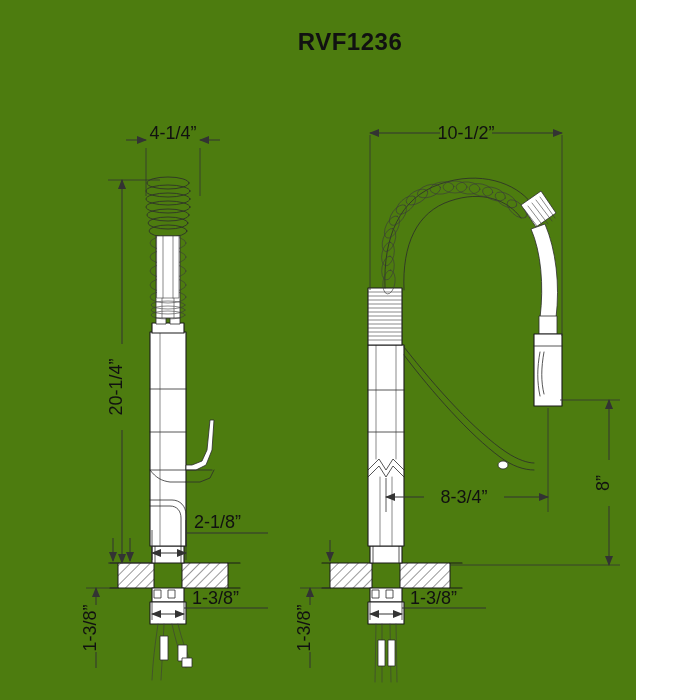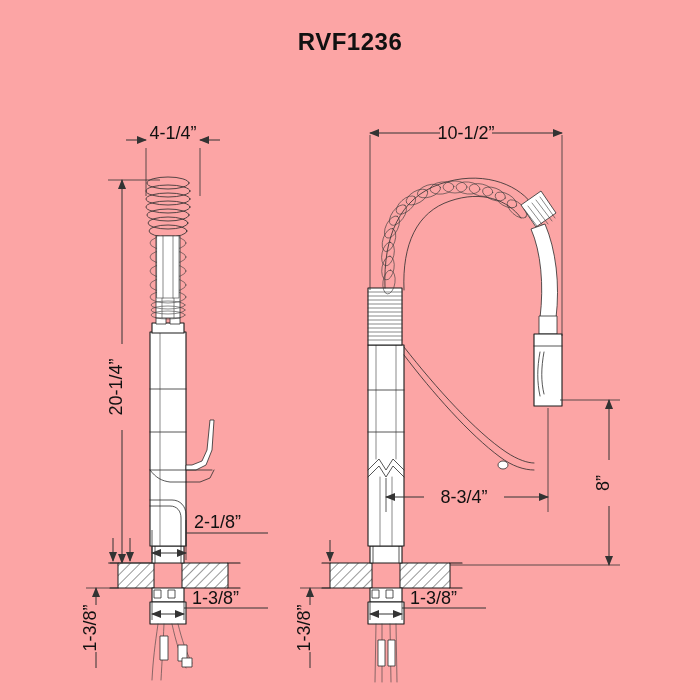--- a/index.html
+++ b/index.html
@@ -8,23 +8,23 @@
     background: #ffffff;
   }
   body {
     width: 700px;
     height: 700px;
     font-family: "Liberation Sans", sans-serif;
     overflow: hidden;
   }
   #sheet {
     position: relative;
-    width: 700px;
+    width: 636px;
     height: 700px;
-    background: #fca5a5;
+    background: #4d7c0f;
   }
   #title {
     position: absolute;
     top: 28px;
     left: 0;
     width: 700px;
     text-align: center;
     font-family: "Liberation Sans", sans-serif;
     font-size: 24px;
     font-weight: bold;

